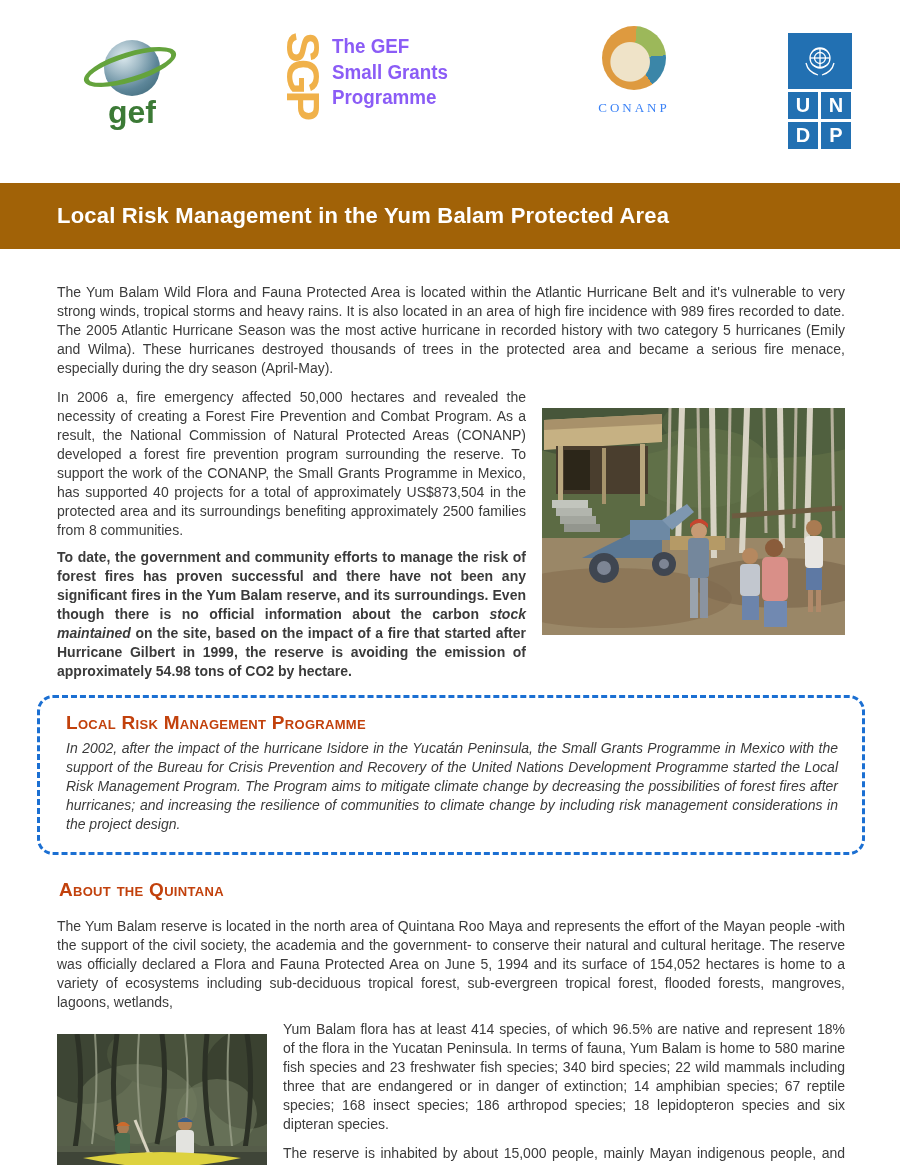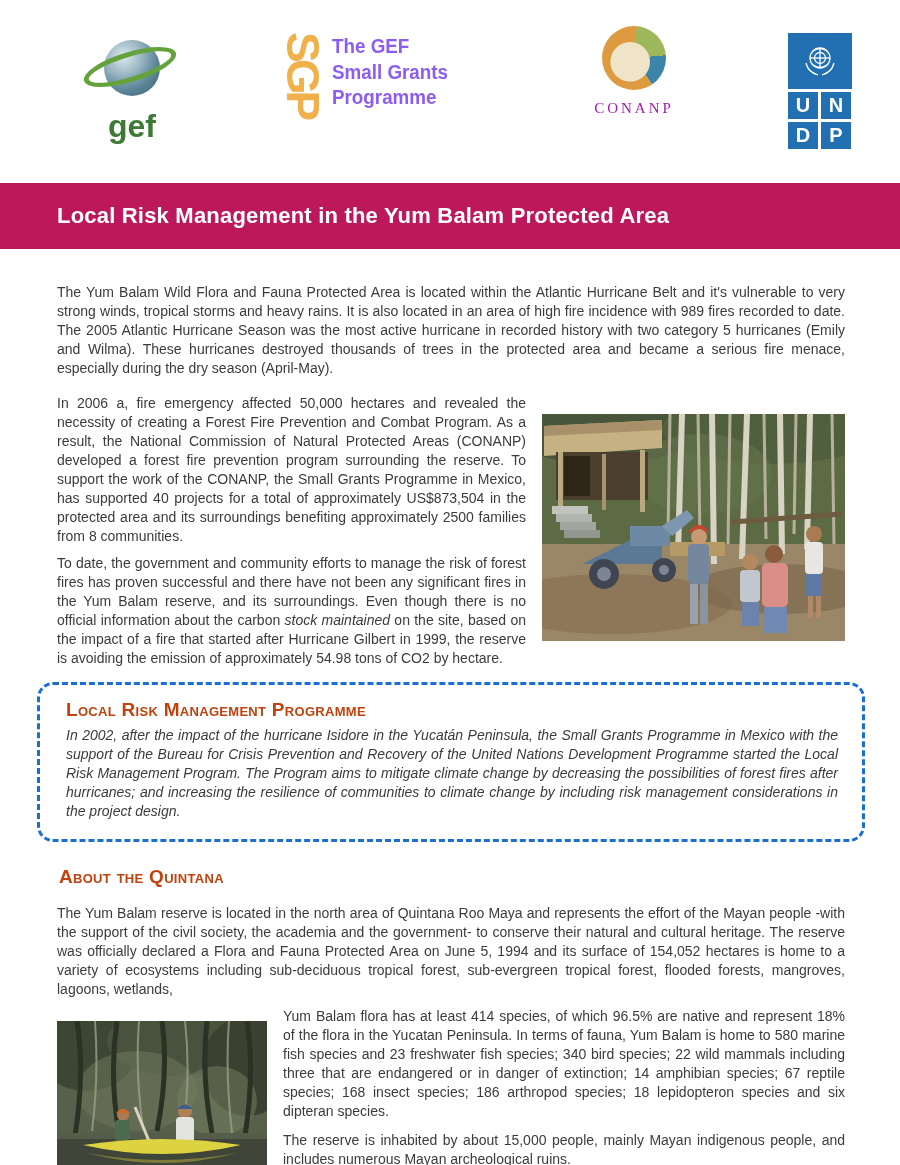--- a/index.html
+++ b/index.html
@@ -23,21 +23,21 @@
     position: absolute; left: 12px; top: 4px; width: 56px; height: 56px;
     border-radius: 50%;
     background: radial-gradient(circle at 35% 30%, #dce9ee 0%, #9fb9c5 32%, #5d8699 62%, #35606f 100%);
   }
   .gef-ring {
     position: absolute; left: -10px; top: 16px; width: 96px; height: 30px;
     border: 5px solid #64a33c; border-radius: 50%;
     transform: rotate(-17deg);
   }
   .gef-word {
-    position: absolute; left: 16px; top: 72px;
+    position: absolute; left: 16px; top: 58px;
     font-size: 32px; font-weight: bold; color: #3c7a36; letter-spacing: 0px;
   }
 
   
   .sgp { position: absolute; left: 283px; top: 32px; display: flex; align-items: flex-start; }
   .sgp-acr {
     writing-mode: vertical-rl;
     font-size: 46px; font-weight: bold; color: #f0b14a;
     letter-spacing: -4px; line-height: 0.85; height: 104px;
   }
@@ -47,50 +47,50 @@
   
   .conanp { position: absolute; left: 574px; top: 26px; width: 120px; text-align: center; }
   .conanp-mark {
     width: 64px; height: 64px; margin: 0 auto; border-radius: 50%;
     background:
       radial-gradient(circle at 44% 56%, #efe3c8 0 38%, rgba(0,0,0,0) 40%),
       conic-gradient(from -100deg, #de9a3f 0 105deg, #9cb85a 105deg 185deg, #3b86a8 185deg 245deg, #de9a3f 245deg 360deg);
   }
   .conanp-word {
     margin-top: 10px; font-family: "Liberation Serif", serif;
-    font-size: 15px; letter-spacing: 3px; color: #a21caf;
+    font-size: 13px; letter-spacing: 3px; color: #3b82f6;
   }
 
   
   .undp { position: absolute; left: 788px; top: 33px; width: 66px; }
   .undp-emblem {
     width: 64px; height: 56px; background: #2270b2;
     display: flex; align-items: center; justify-content: center;
   }
   .undp-grid { margin-top: 3px; display: grid; grid-template-columns: 30px 30px; gap: 3px; }
   .undp-cell {
     height: 27px; background: #2270b2; color: #fff;
     display: flex; align-items: center; justify-content: center;
     font-size: 20px; font-weight: bold;
   }
 
   
   .title-bar {
-    height: 66px; background: #be185d;
+    height: 66px; background: #a16207;
     display: flex; align-items: center; padding-left: 57px;
   }
   .title-bar h1 { color: #ffffff; font-size: 22px; font-weight: bold; letter-spacing: 0.2px; }
 
   
   .content { padding: 34px 55px 0 57px; }
   .content p {
     font-size: 14px; line-height: 19px; text-align: justify; color: #3b3b3b;
   }
-  .para-wrap { margin-top: 16px; }
-  .para-wrap p + p { margin-top: 8px; }
+  .para-wrap { margin-top: 10px; }
+  .para-wrap p + p { margin-top: 8px; font-weight: bold; }
 
   .photo { display: block; }
   .photo-forest { float: right; width: 303px; height: 227px; margin: 20px 0 10px 16px; }
   .photo-kayak  { float: left; width: 210px; height: 160px; margin: 14px 16px 6px 0; }
 
   
   .risk-box {
     clear: both;
     margin: 14px -20px 0 -20px;
     border: 3px dashed #1b6fd2; border-radius: 16px;

